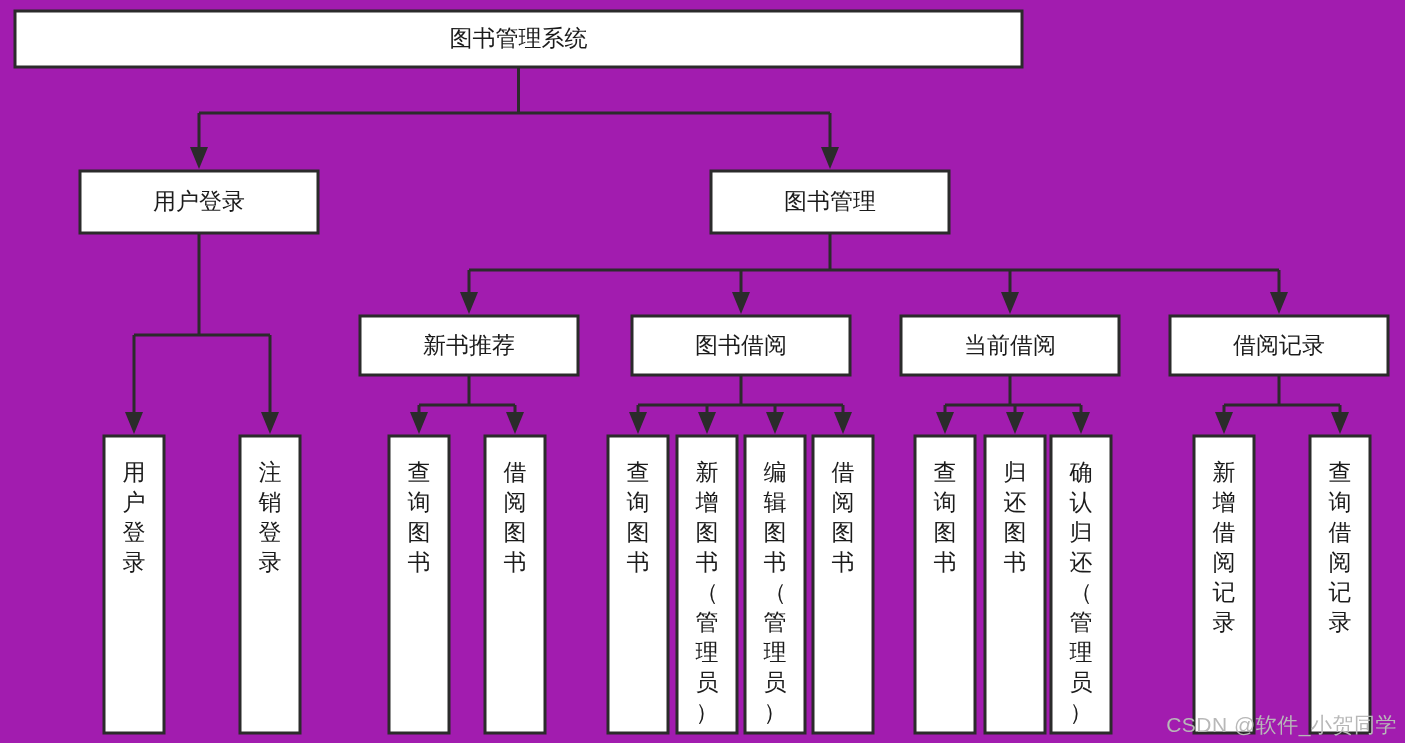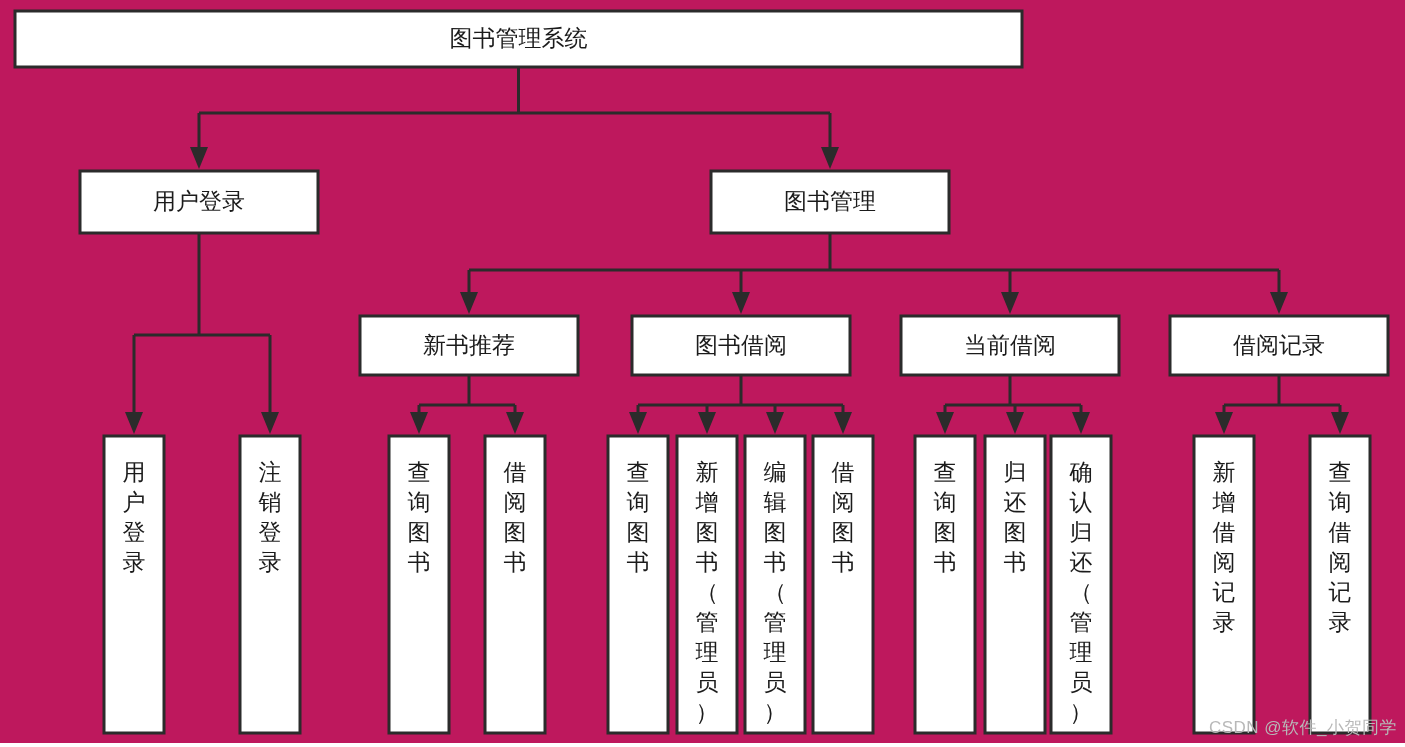--- a/index.html
+++ b/index.html
@@ -1,27 +1,27 @@
 <!DOCTYPE html>
 <html><head>
 <meta charset="utf-8">
 <style>
   html,body{margin:0;padding:0;background:#ffffff;}
   body{width:1405px;height:747px;overflow:hidden;
        font-family:"Liberation Sans","DejaVu Sans",sans-serif;}
-  #stage{position:relative;width:1405px;height:743px;background:#be185d;}
+  #stage{position:relative;width:1405px;height:743px;background:#a21caf;}
   svg{position:absolute;left:0;top:0;width:1405px;height:747px;}
   .node-rect{fill:#ffffff;stroke:#2b2b2b;stroke-width:3;}
   .conn{stroke:#2b2b2b;stroke-width:3;fill:none;stroke-linecap:butt;}
   .arrow-head{fill:#2b2b2b;stroke:none;}
   .node-label{fill:#1b1b1b;font-family:"Liberation Sans","DejaVu Sans",sans-serif;
               font-size:23px;text-anchor:middle;dominant-baseline:middle;}
   .node-label-v{fill:#1b1b1b;font-family:"Liberation Sans","DejaVu Sans",sans-serif;
               font-size:23px;text-anchor:middle;}
-  .watermark{position:absolute;right:8px;bottom:4px;color:#b8b8b8;font-size:17px;
+  .watermark{position:absolute;right:8px;bottom:4px;color:#b8b8b8;font-size:21px;
              letter-spacing:.5px;font-family:"Liberation Sans","DejaVu Sans",sans-serif;
              white-space:nowrap;}
 </style>
 </head>
 <body>
 
 <div id="stage">
   <svg id="diagram-svg" viewBox="0 0 1405 747" xmlns="http://www.w3.org/2000/svg">
     <g id="connectors">
         <line x1="518.5" y1="67" x2="518.5" y2="113" class="conn"></line>

